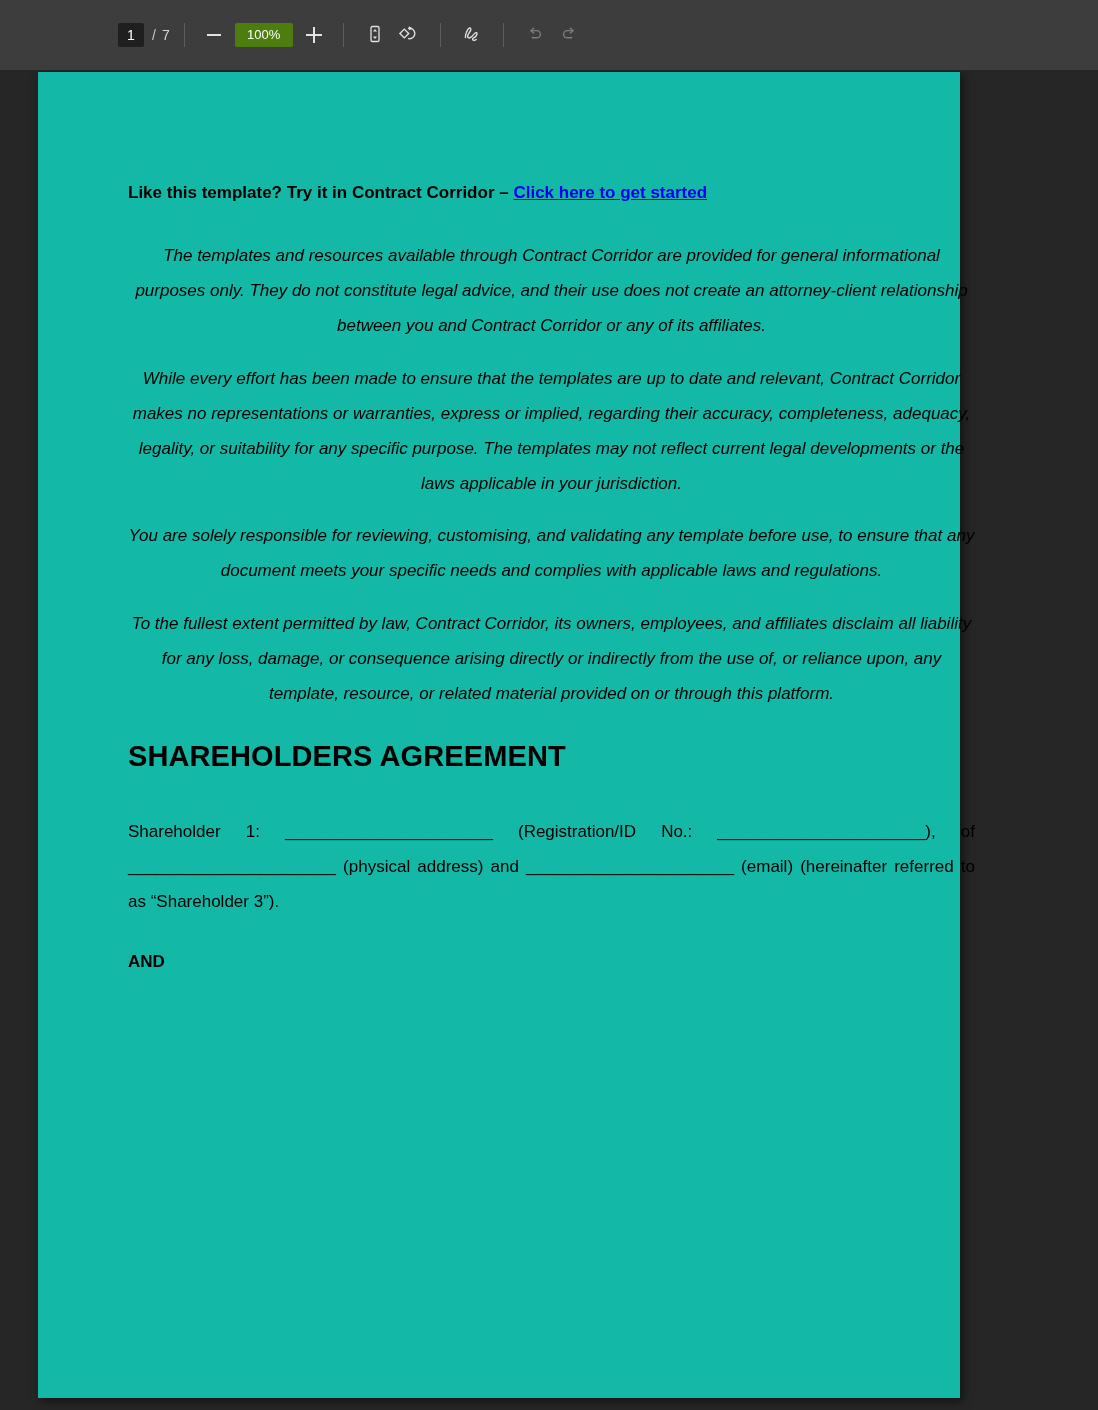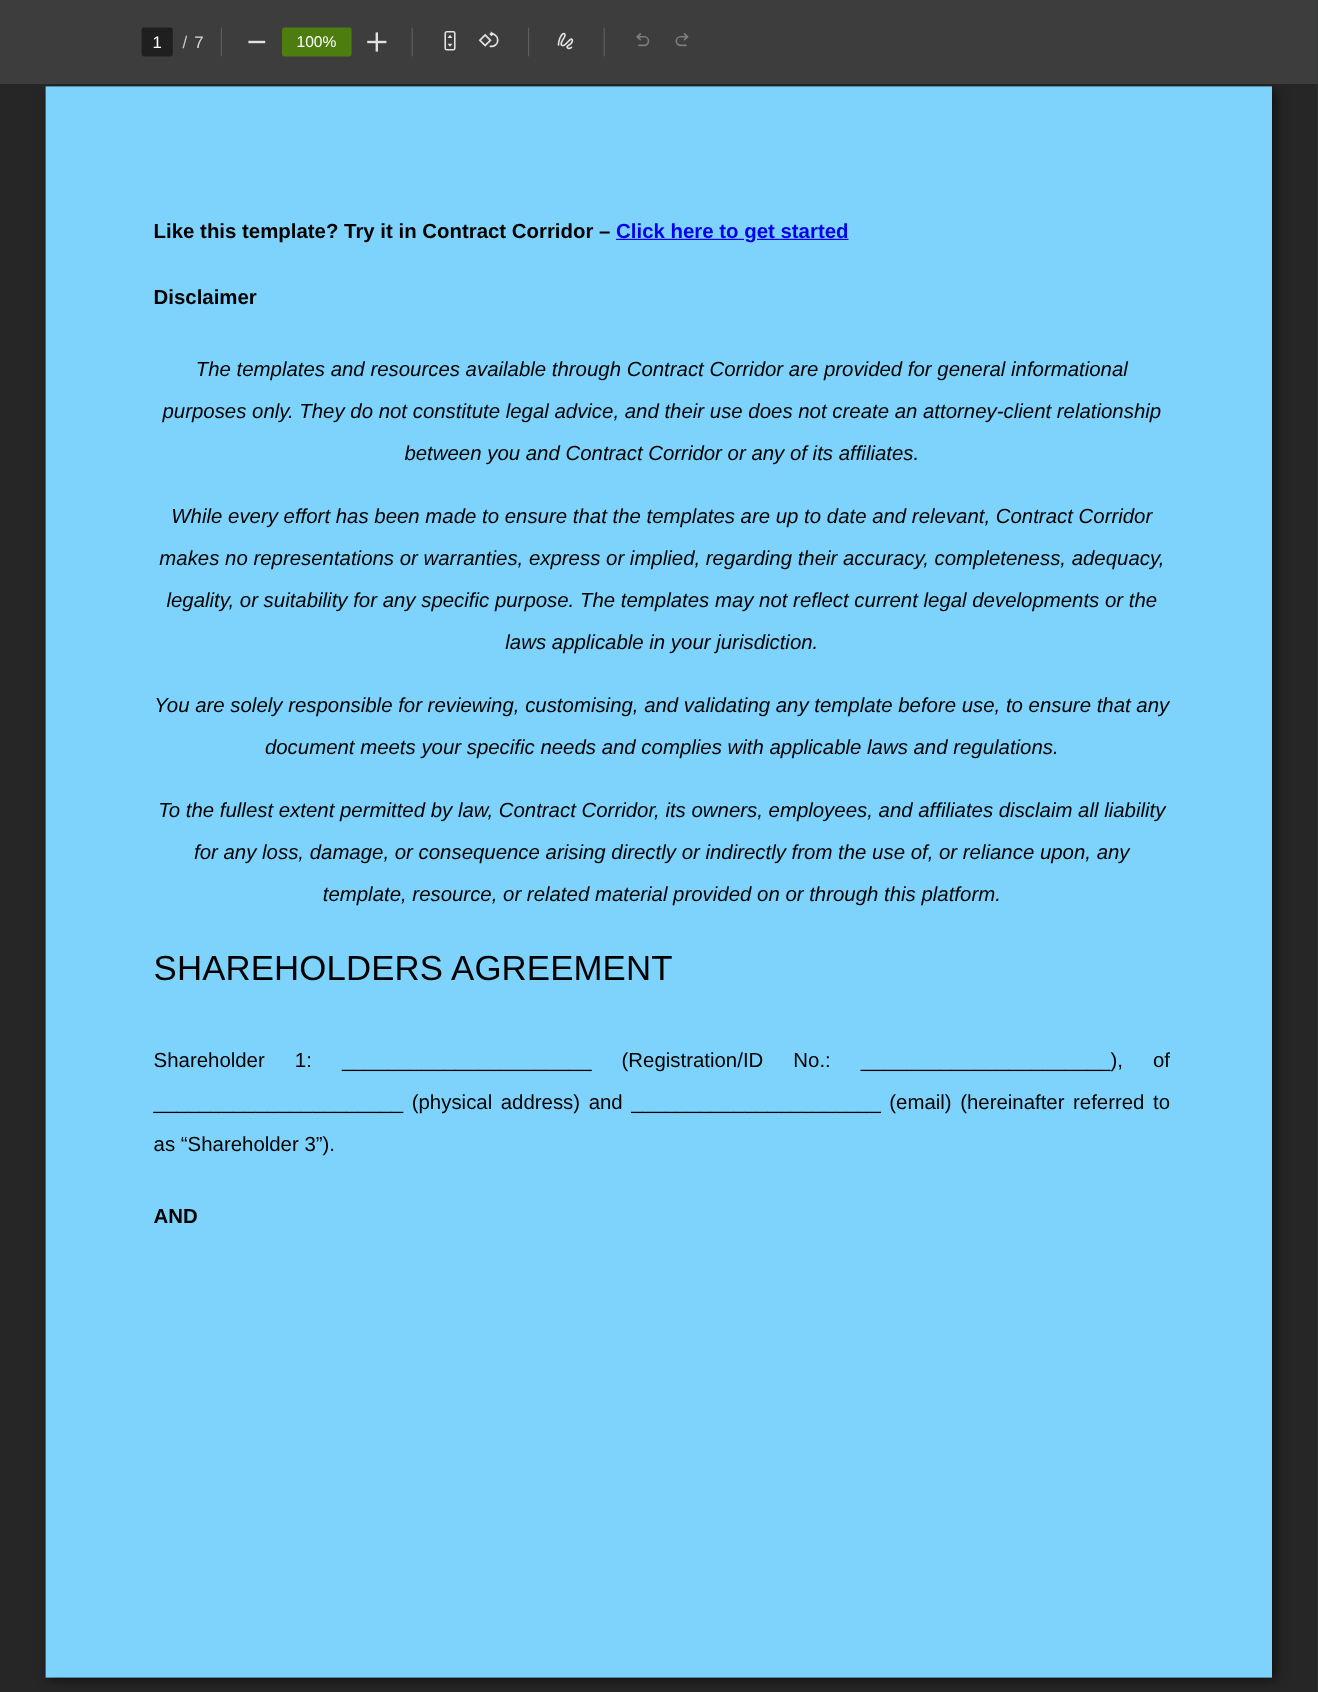--- a/index.html
+++ b/index.html
@@ -118,23 +118,23 @@
     top: 70px; left: 0;
     width: 1098px;
     height: 1340px;
     background: #262626;
     overflow: hidden;
   }
   .page {
     position: absolute;
     left: 38px;
     top: 2px;
-    width: 1022px;
+    width: 922px;
     height: 1326px;
-    background: #7dd3fc;
+    background: #14b8a6;
     box-shadow: 3px 3px 9px rgba(0,0,0,0.55);
     box-sizing: border-box;
   }
   .page-content {
     position: absolute;
     left: 90px;
     top: 110px;
     width: 847px;
   }
 
@@ -160,21 +160,21 @@
   .doc-para {
     font-size: 17px;
     font-style: italic;
     color: #000;
     line-height: 2.07;
     margin: 0 0 17px 0;
     text-align: center;
   }
   .doc-title {
     font-size: 29px;
-    font-weight: normal;
+    font-weight: bold;
     color: #000;
     letter-spacing: 0.1px;
     margin: 28px 0 40px 0;
     line-height: 1.2;
   }
   .doc-between {
     font-size: 17px;
     font-weight: bold;
     color: #000;
     margin: 0 0 32px 0;
@@ -280,21 +280,20 @@
 </div>
 
 <div class="viewer">
   <div class="page">
     <div class="page-content">
 
       <p class="doc-bold">
         <span>Like this template? Try it in Contract Corridor – </span><a class="doc-link" href="#">Click here to get started</a>
       </p>
 
-      <p class="doc-heading">Disclaimer</p>
 
       <p class="doc-para">The templates and resources available through Contract Corridor are provided for general informational purposes only. They do not constitute legal advice, and their use does not create an attorney-client relationship between you and Contract Corridor or any of its affiliates.</p>
       <p class="doc-para">While every effort has been made to ensure that the templates are up to date and relevant, Contract Corridor makes no representations or warranties, express or implied, regarding their accuracy, completeness, adequacy, legality, or suitability for any specific purpose. The templates may not reflect current legal developments or the laws applicable in your jurisdiction.</p>
       <p class="doc-para">You are solely responsible for reviewing, customising, and validating any template before use, to ensure that any document meets your specific needs and complies with applicable laws and regulations.</p>
       <p class="doc-para">To the fullest extent permitted by law, Contract Corridor, its owners, employees, and affiliates disclaim all liability for any loss, damage, or consequence arising directly or indirectly from the use of, or reliance upon, any template, resource, or related material provided on or through this platform.</p>
 
       <h1 class="doc-title">SHAREHOLDERS AGREEMENT</h1>
 
 
       <p class="doc-party">Shareholder 1: ______________________ (Registration/ID No.: ______________________), of ______________________ (physical address) and ______________________ (email) (hereinafter referred to as “Shareholder 3”).</p>

